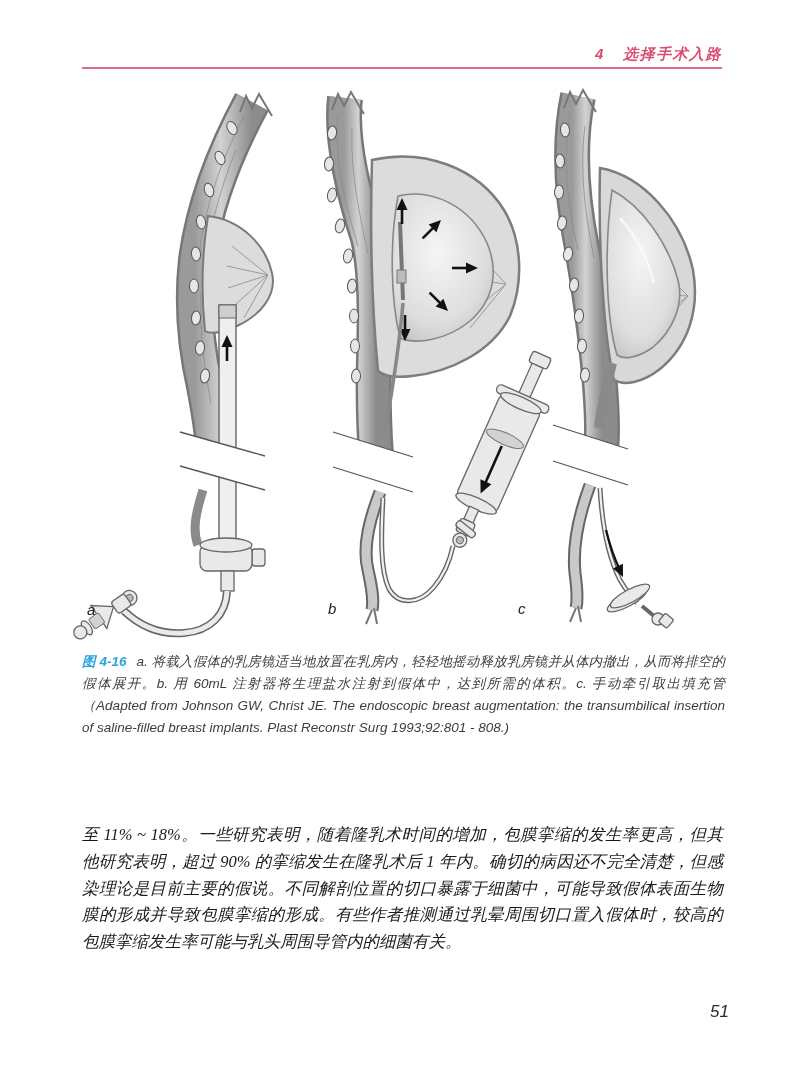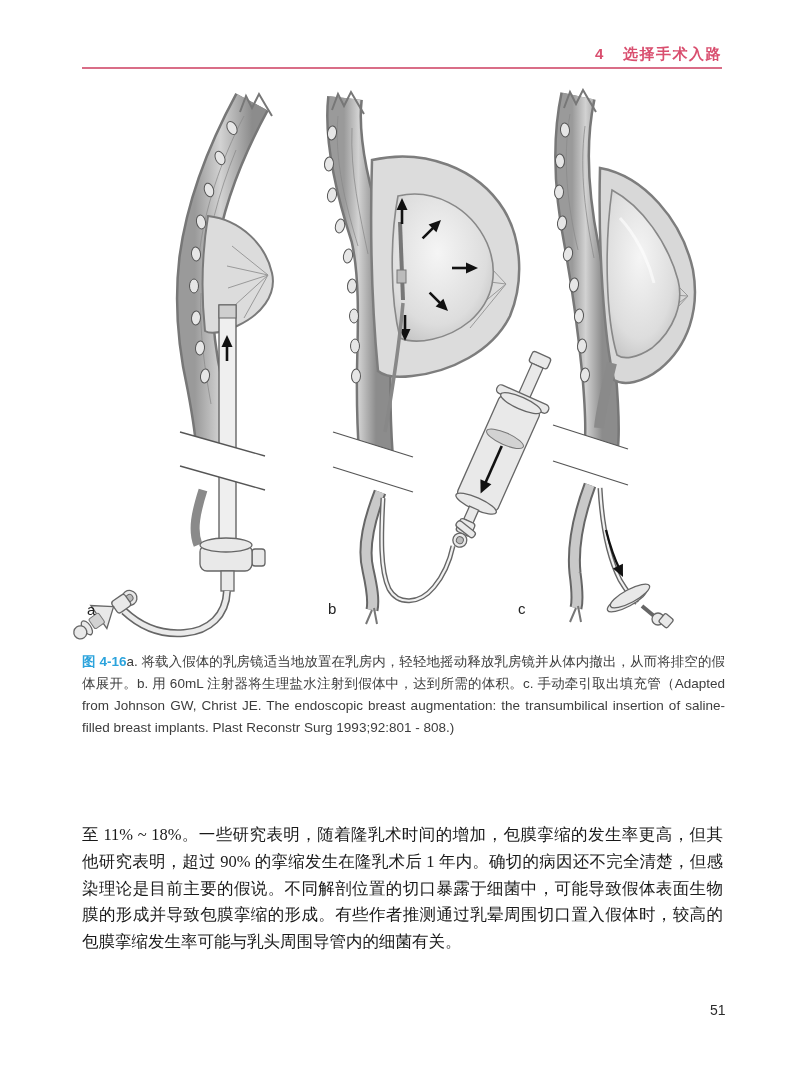--- a/index.html
+++ b/index.html
@@ -1,19 +1,19 @@
 <!DOCTYPE html>
 <html><head>
 <meta charset="utf-8">
 <style>
   * { margin:0; padding:0; box-sizing:border-box; }
   html,body { background:#ffffff; }
   .page {
     position:relative; width:800px; height:1086px; background:#fff;
-    font-family:"Liberation Sans", sans-serif; overflow:hidden;
+    font-family:"Liberation Sans", sans-serif; overflow:hidden;font-style:italic;
   }
   
   .chapter-head {
     position:absolute; top:45px; right:78px;
     font-size:15px; font-weight:bold; color:#d94f6f; letter-spacing:1.5px;
   }
   .chapter-head .num { margin-right:14px; letter-spacing:0; }
   .head-rule {
     position:absolute; top:67px; left:82px; width:640px; height:2px;
     background:#d96d87;
@@ -22,31 +22,31 @@
   .fig-art { position:absolute; left:0; top:88px; width:800px; height:565px; }
   .plabel {
     position:absolute; font-size:15px; color:#222;
     font-family:"Liberation Sans", sans-serif;
   }
   .figcap {
     position:absolute; left:82px; top:651px; width:643px;
     font-size:13.5px; line-height:22px; color:#3d3d3d; text-align:justify;
     font-family:"Liberation Sans", sans-serif;
   }
-  .figcap .cap-label { color:#2ba3dc; font-weight:bold; margin-right:0; }
+  .figcap .cap-label { color:#2ba3dc; font-weight:bold; margin-right:10px; }
   
   .bodytext {
     position:absolute; left:82px; top:806px; width:641px;
     font-family:"Liberation Serif", serif; font-size:16.5px; line-height:26.8px;
     color:#191919; text-align:justify;margin-top:16px;
   }
   .bodytext p.indent { text-indent:2em; }
   
   .page-number {
-    position:absolute; top:1002px; left:686px; font-size:14px; color:#2b2b2b;
+    position:absolute; top:1002px; left:686px; font-size:17px; color:#2b2b2b;
     font-family:"Liberation Sans", sans-serif;
     padding-left:24px;
   }
   
   .metal { fill:#e9e9e9; stroke:#666; stroke-width:1.3; }
   .metal2 { fill:#d2d2d2; stroke:#777; stroke-width:1; }
   .tex { fill:none; stroke:#8a8a8a; stroke-width:1; opacity:.75; }
   .fan { fill:none; stroke:#999; stroke-width:1; }
   .blk { fill:#111; }
   .breakline { stroke:#555; stroke-width:1.3; }

